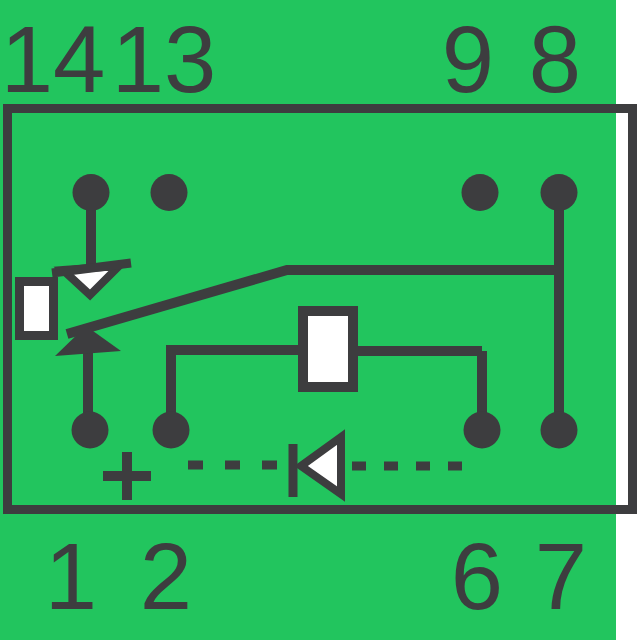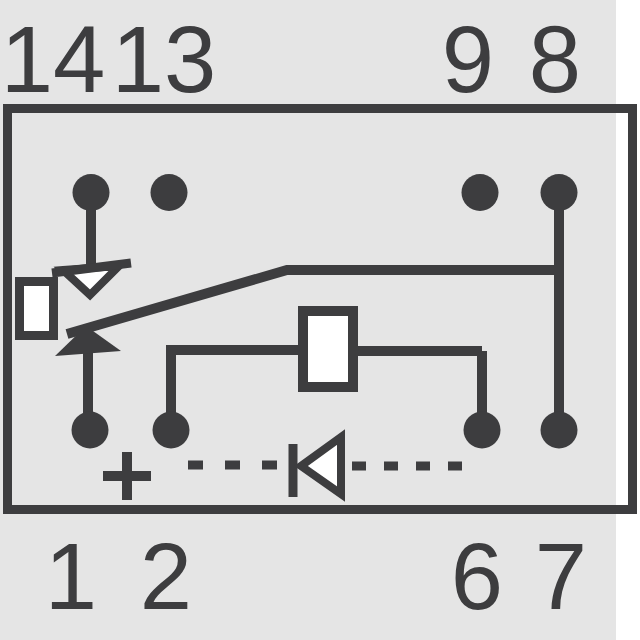--- a/index.html
+++ b/index.html
@@ -7,21 +7,21 @@
     padding: 0;
     width: 640px;
     height: 640px;
     background: #ffffff;
     overflow: hidden;
   }
   .stage {
     position: relative;
     width: 616px;
     height: 640px;
-    background: #e5e5e5;
+    background: #22c55e;
   }
   svg {
     position: absolute;
     left: 0;
     top: 0;
     display: block;
   }
   .pin-label {
     font-family: "Liberation Sans", sans-serif;
     font-size: 94px;

